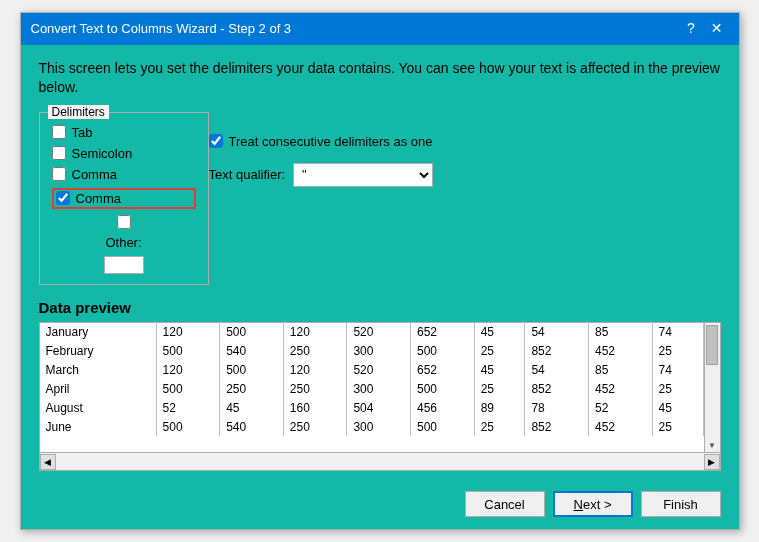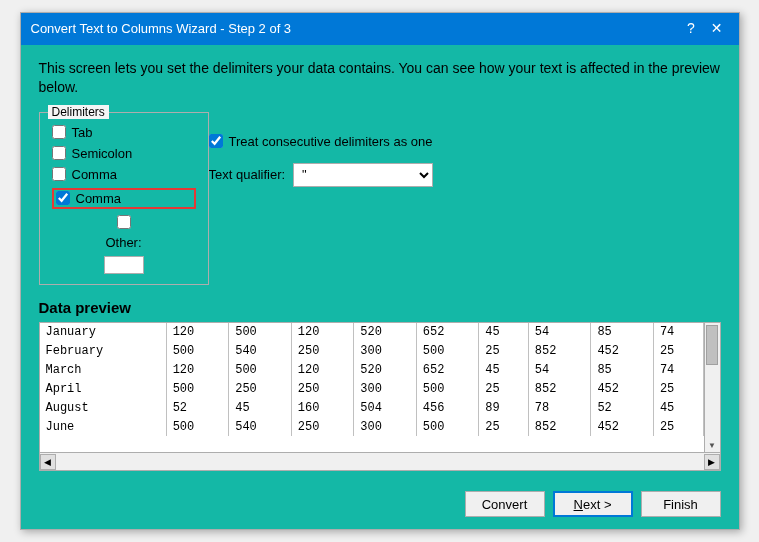--- a/index.html
+++ b/index.html
@@ -180,21 +180,21 @@
       flex-direction: column;
     }
     .preview-scroll-area {
       overflow-x: auto;
       overflow-y: auto;
       flex: 1;
     }
     .preview-table {
       border-collapse: collapse;
       font-size: 12px;
-      font-family: Liberation Mono, monospace;
+      font-family: Liberation Sans, sans-serif;
       width: 100%;
     }
     .preview-table td {
       border-right: 1px solid #c0c0c0;
       padding: 2px 6px;
       white-space: nowrap;
       vertical-align: top;
     }
     .preview-table tr:not(:last-child) {
       border-bottom: 1px solid transparent;
@@ -420,19 +420,19 @@
         <div class="scrollbar-h-container">
           <div class="scroll-btn">◀</div>
           <div class="scrollbar-h-track"></div>
           <div class="scroll-btn">▶</div>
         </div>
       </div>
     </div>
   </div>
 
   <div class="footer">
-    <button class="btn">Convert</button>
+    <button class="btn">Cancel</button>
     <button class="btn btn-primary">
       <span style="text-decoration:underline;">N</span>ext &gt;
     </button>
     <button class="btn">Finish</button>
   </div>
 </div>
 
 </body></html>

